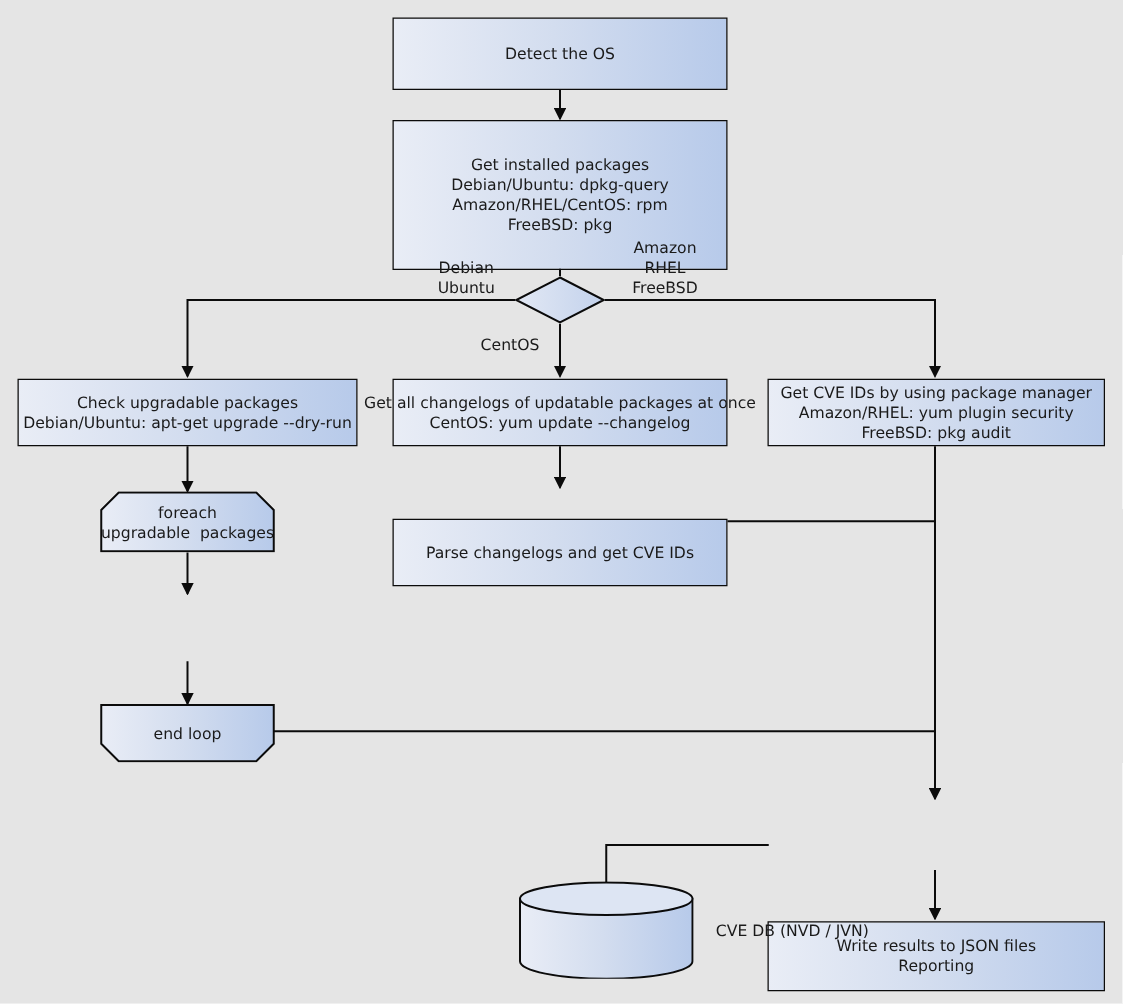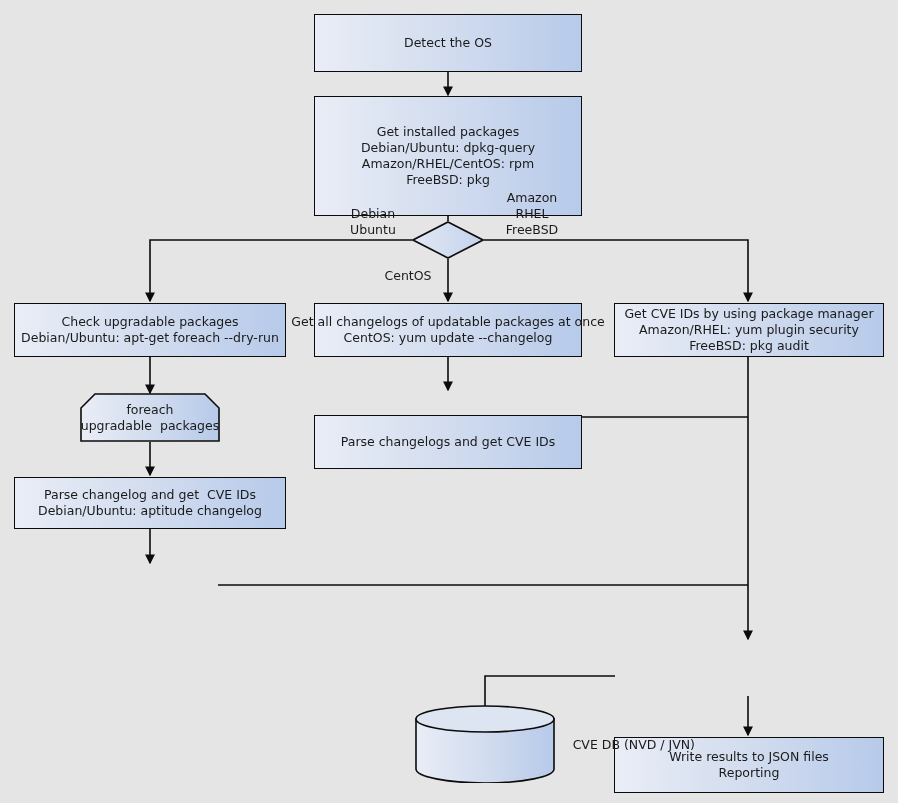--- a/index.html
+++ b/index.html
@@ -157,21 +157,21 @@
 Ubuntu</div>
 
   <div class="edge-label" style="left:484px; top:190px; width:96px;">Amazon
 RHEL
 FreeBSD</div>
 
   <div class="edge-label" style="left:378px; top:268px; width:60px;">CentOS</div>
 
   <div class="node" style="left:14px; top:303px; width:272px; height:54px;">
     <span class="node-label">Check upgradable packages
-Debian/Ubuntu: apt-get foreach --dry-run</span>
+Debian/Ubuntu: apt-get upgrade --dry-run</span>
   </div>
 
   <div class="node overflow-text" style="left:314px; top:303px; width:268px; height:54px;">
     <span class="node-label">Get all changelogs of updatable packages at once
 CentOS: yum update --changelog</span>
   </div>
 
   <div class="node" style="left:614px; top:303px; width:270px; height:54px;">
     <span class="node-label">Get CVE IDs by using package manager
 Amazon/RHEL: yum plugin security
@@ -179,25 +179,27 @@
   </div>
 
   <div class="shape-wrap" style="left:80px; top:393px; width:140px; height:49px;">
     <svg width="140" height="49" viewBox="0 0 140 49">
       <polygon points="15,1 125,1 139,15 139,48 1,48 1,15" fill="url(#boxgrad)" stroke="#0b0b0b" stroke-width="1.6"></polygon>
     </svg>
     <span class="txt">foreach
 upgradable  packages</span>
   </div>
 
-  <div class="node" style="left:14px; top:477px; width:272px; height:52px;">
-    <span class="node-label">Parse changelog and get  CVE IDs
-Debian/Ubuntu: aptitude changelog</span>
-  </div>
-
+
+  <div class="shape-wrap" style="left:80px; top:563px; width:140px; height:47px;">
+    <svg width="140" height="47" viewBox="0 0 140 47">
+      <polygon points="1,1 139,1 139,32 125,46 15,46 1,32" fill="url(#boxgrad)" stroke="#0b0b0b" stroke-width="1.6"></polygon>
+    </svg>
+    <span class="txt">end loop</span>
+  </div>
 
   <div class="node" style="left:314px; top:415px; width:268px; height:54px;">
     <span class="node-label">Parse changelogs and get CVE IDs</span>
   </div>
 
 
   <div class="node" style="left:614px; top:737px; width:270px; height:56px;">
     <span class="node-label">Write results to JSON files
 Reporting</span>
   </div>

